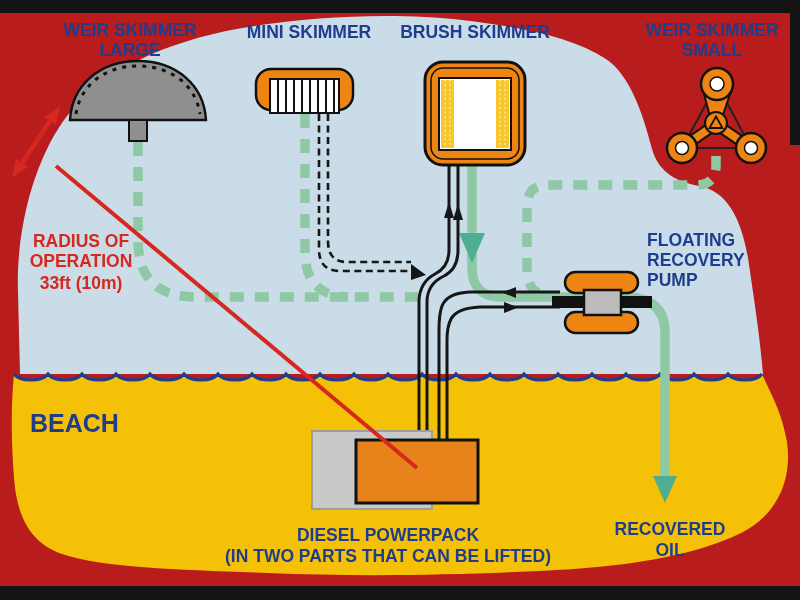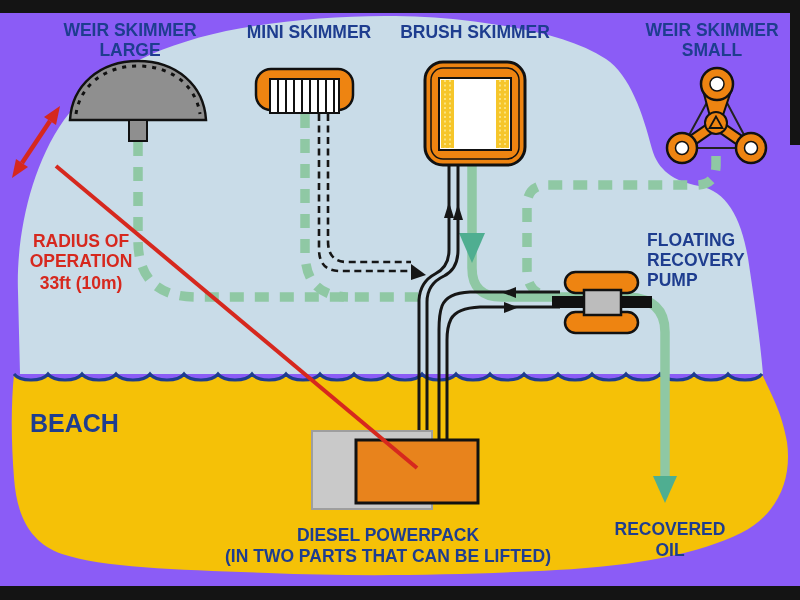--- a/index.html
+++ b/index.html
@@ -1,16 +1,16 @@
 <!DOCTYPE html>
 <html style="--label_blue: #1e3d8f; --alert_red: #d6281e; --water: #c9dce8; --beach: #f5c107; --equipment_orange: #ee8411; --hose_green: #8fc8a4; --flow_teal: #4fae91; --cable_black: #161616; --metal_gray: #8f8f8f; --wave_blue: #1e3d8f; --brush_yellow: #f6c62a;"><head>
 <meta charset="utf-8">
 <style>
   html,body{margin:0;padding:0;background:#fff;}
-  .stage{position:relative;width:800px;height:600px;overflow:hidden;background:#8b5cf6;
+  .stage{position:relative;width:800px;height:600px;overflow:hidden;background:#b91c1c;
          font-family:"Liberation Sans",sans-serif;}
   svg{display:block;}
   :root{
     --label_blue:#1e3d8f; --alert_red:#d6281e; --water:#c9dce8; --beach:#f5c107;
     --equipment_orange:#ee8411; --hose_green:#8fc8a4; --flow_teal:#4fae91;
     --cable_black:#161616; --metal_gray:#8f8f8f; --wave_blue:#1e3d8f; --brush_yellow:#f6c62a;
   }
   .txt{fill:var(--label_blue);font-family:"Liberation Sans",sans-serif;font-weight:bold;font-size:17.5px;}
   .txt-red{fill:var(--alert_red);font-family:"Liberation Sans",sans-serif;font-weight:bold;font-size:17.5px;}
   .txt-big{font-size:25px;}

